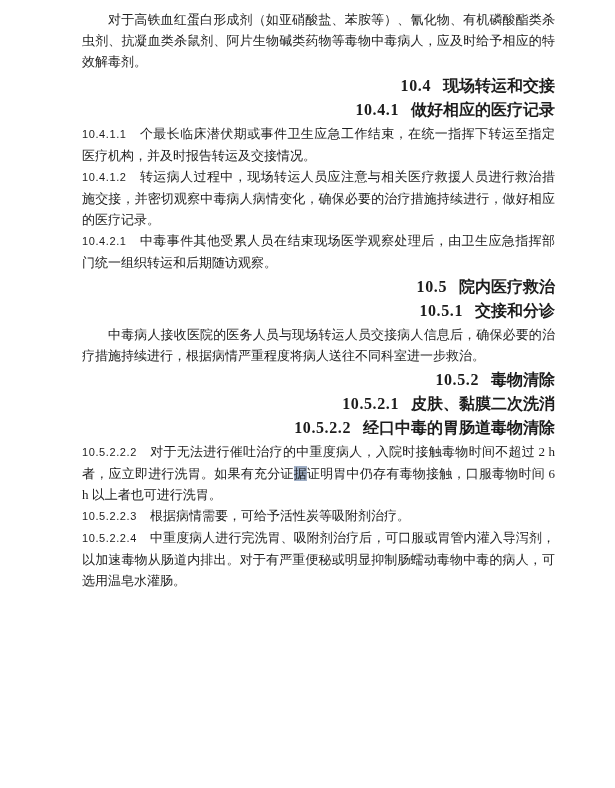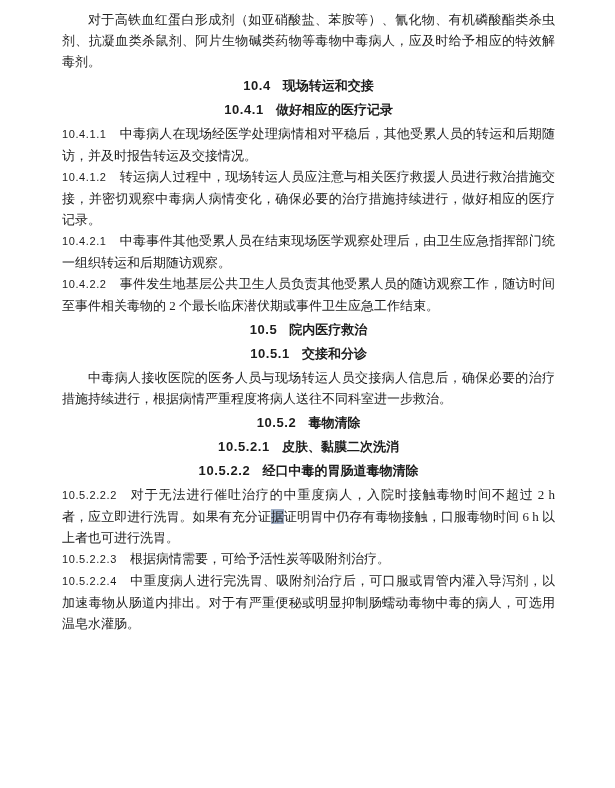--- a/index.html
+++ b/index.html
@@ -7,21 +7,21 @@
     padding: 0;
     background: #ffffff;
     width: 615px;
     height: 788px;
     overflow: hidden;
   }
   .page {
     box-sizing: border-box;
     width: 615px;
     height: 788px;
-    padding: 9px 60px 0 62px;
+    padding: 9px 60px 0 82px;
     background: #ffffff;
     color: #1c1c1c;
   }
   .body-para {
     font-family: "Liberation Serif", "DejaVu Serif", serif;
     font-size: 13px;
     line-height: 21px;
     text-align: justify;
     margin: 0;
   }
@@ -36,26 +36,26 @@
     margin: 0;
   }
   .clause .num {
     font-family: "Liberation Sans", "DejaVu Sans", sans-serif;
     font-size: 11px;
     letter-spacing: 0.6px;
     margin-right: 13px;
     white-space: nowrap;
   }
   .heading {
-    font-family: Liberation Sans, sans-serif;
-    font-size: 13px;
+    font-family: Liberation Serif, serif;
+    font-size: 16px;
     font-weight: 700;
     line-height: 20px;
     margin: 4px 0 3px 0;
-    text-align: center;
+    text-align: right;
   }
   .heading .num {
     letter-spacing: 0.6px;
     margin-right: 12px;
     white-space: nowrap;
   }
   .hl {
     background: #9fAEc5;
     background: #9faec5;
   }
@@ -64,28 +64,27 @@
 <body>
 
 <div class="page">
 
   <p class="body-para first-indent"><span>对于高铁血红蛋白形成剂（如亚硝酸盐、苯胺等）、氰化物、有机磷酸酯类杀虫剂、抗凝血类杀鼠剂、阿片生物碱类药物等毒物中毒病人，应及时给予相应的特效解毒剂。</span></p>
 
   <h3 class="heading"><span class="num">10.4</span><span>现场转运和交接</span></h3>
 
   <h3 class="heading"><span class="num">10.4.1</span><span>做好相应的医疗记录</span></h3>
 
-  <p class="clause"><span class="num">10.4.1.1</span><span>中毒病人在现场经医学处理病情相对平稳后，其他受累人员的转运和后期随访，并及时报告转运及交接情况。</span></p>
+  <p class="clause"><span class="num">10.4.1.1</span><span>个最长临床潜伏期或事件卫生应急工作结束，在统一指挥下转运至指定医疗机构，并及时报告转运及交接情况。</span></p>
 
   <p class="clause"><span class="num">10.4.1.2</span><span>转运病人过程中，现场转运人员应注意与相关医疗救援人员进行救治措施交接，并密切观察中毒病人病情变化，确保必要的治疗措施持续进行，做好相应的医疗记录。</span></p>
 
 
   <p class="clause"><span class="num">10.4.2.1</span><span>中毒事件其他受累人员在结束现场医学观察处理后，由卫生应急指挥部门统一组织转运和后期随访观察。</span></p>
 
-  <p class="clause"><span class="num">10.4.2.2</span><span>事件发生地基层公共卫生人员负责其他受累人员的随访观察工作，随访时间至事件相关毒物的 2 个最长临床潜伏期或事件卫生应急工作结束。</span></p>
 
   <h3 class="heading"><span class="num">10.5</span><span>院内医疗救治</span></h3>
 
   <h3 class="heading"><span class="num">10.5.1</span><span>交接和分诊</span></h3>
 
   <p class="body-para first-indent"><span>中毒病人接收医院的医务人员与现场转运人员交接病人信息后，确保必要的治疗措施持续进行，根据病情严重程度将病人送往不同科室进一步救治。</span></p>
 
   <h3 class="heading"><span class="num">10.5.2</span><span>毒物清除</span></h3>
 
   <h3 class="heading"><span class="num">10.5.2.1</span><span>皮肤、黏膜二次洗消</span></h3>

